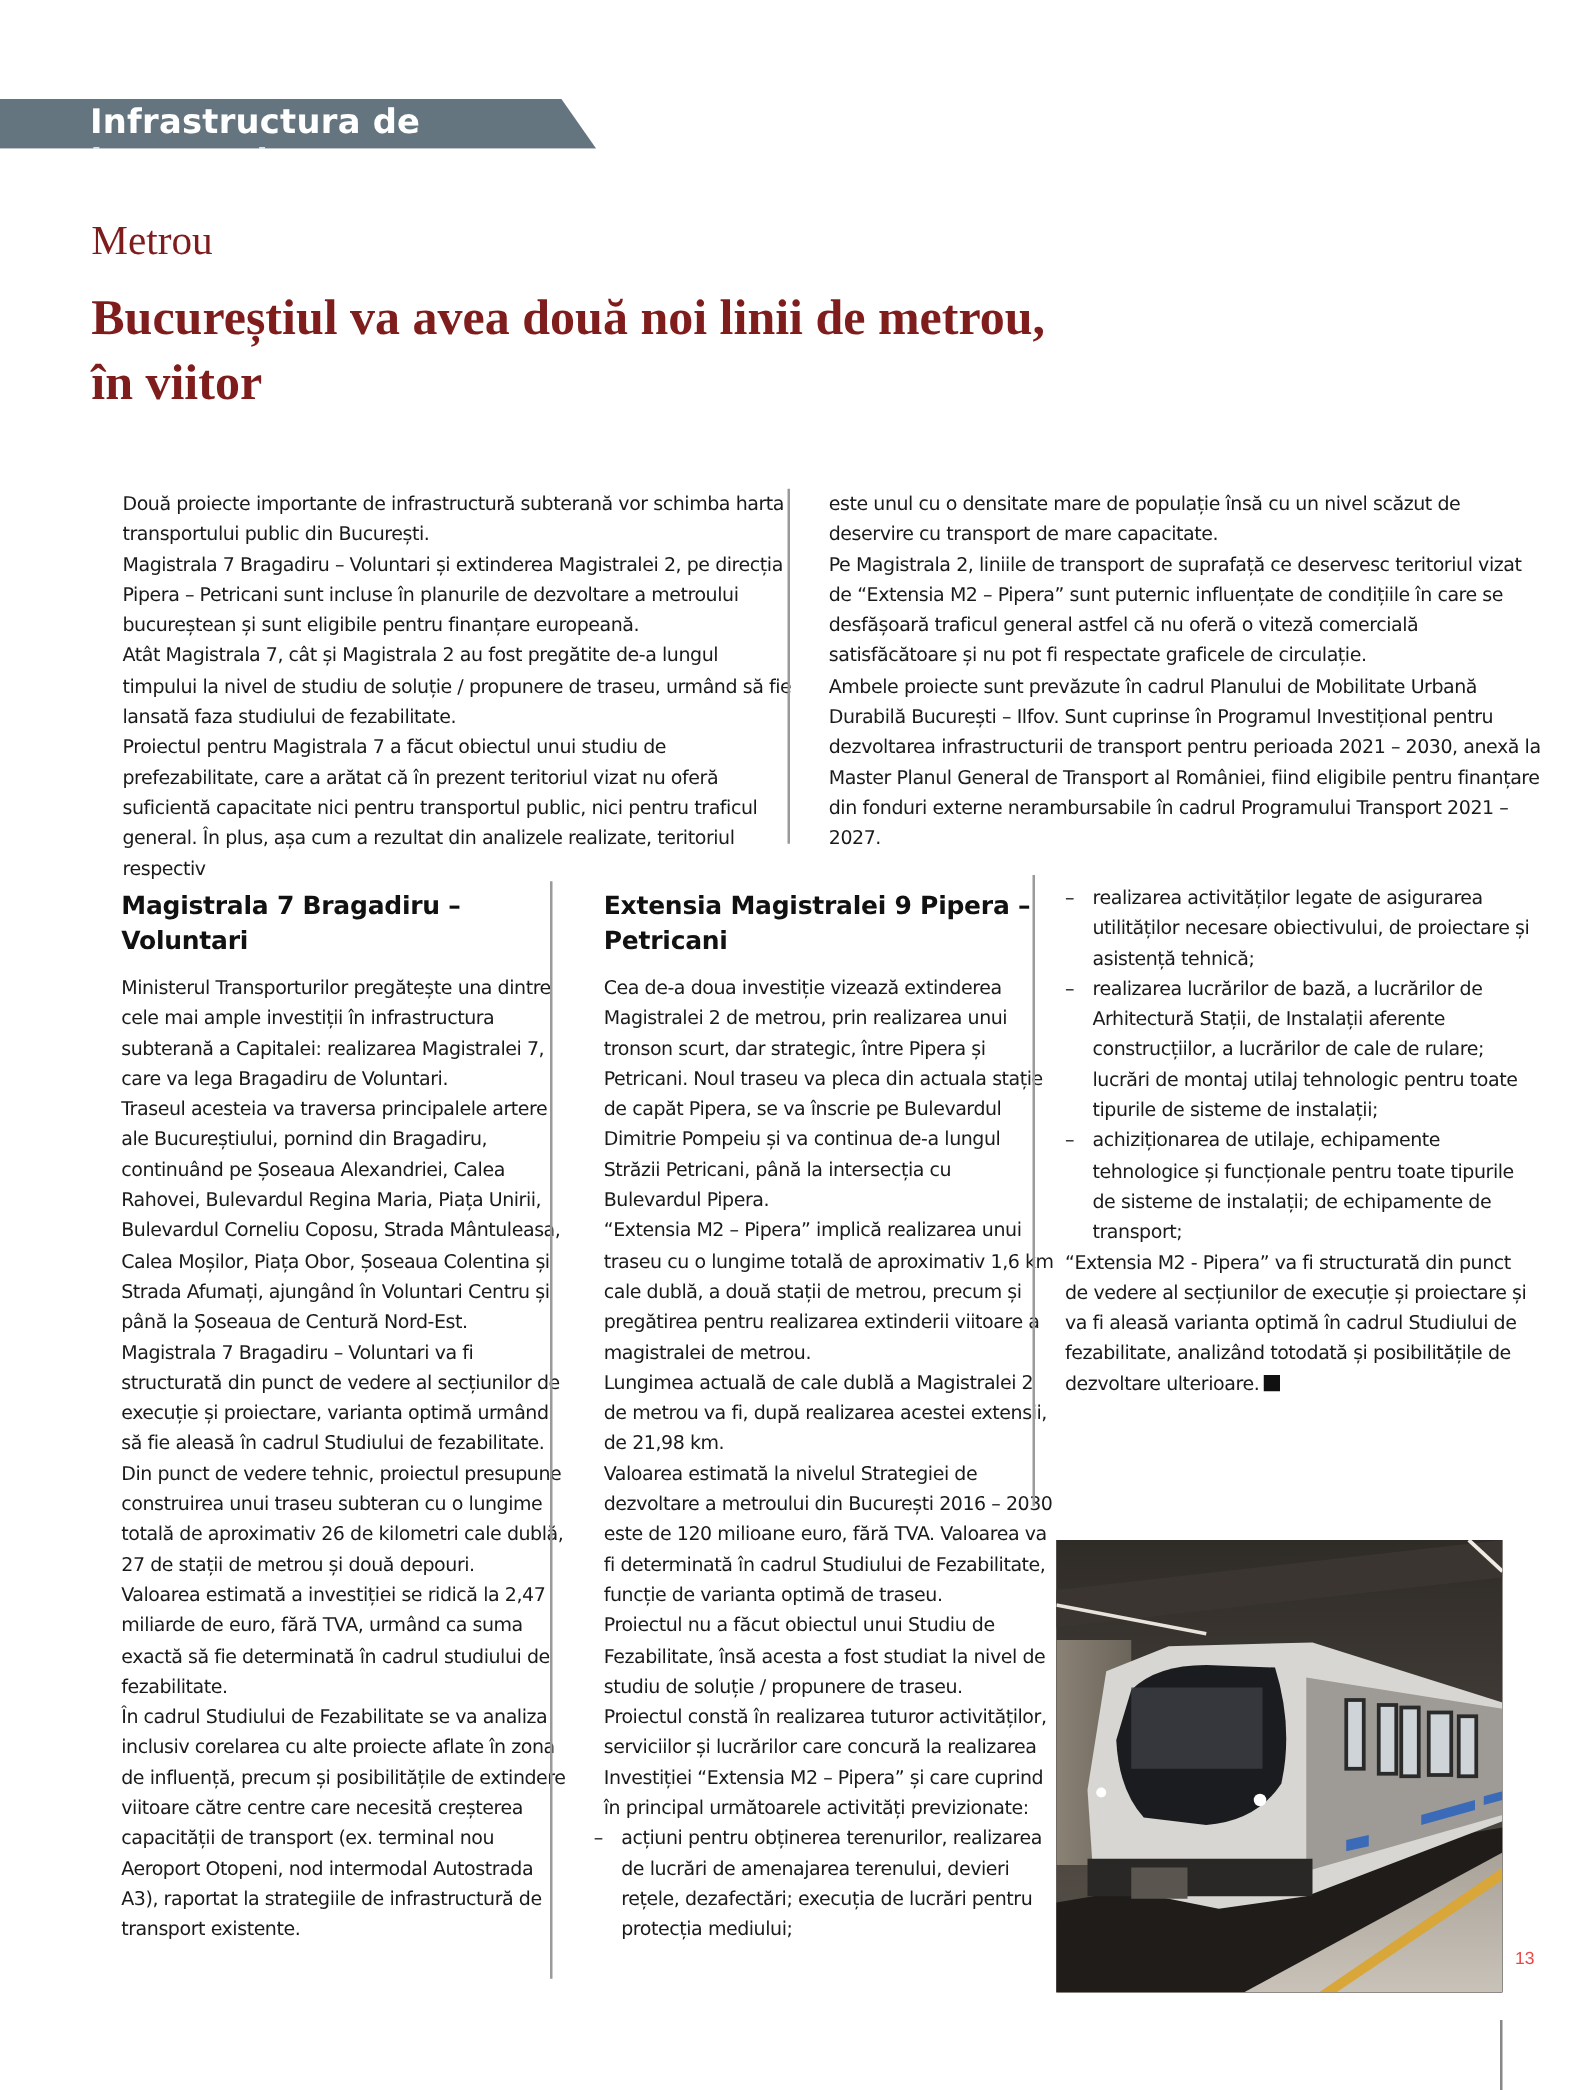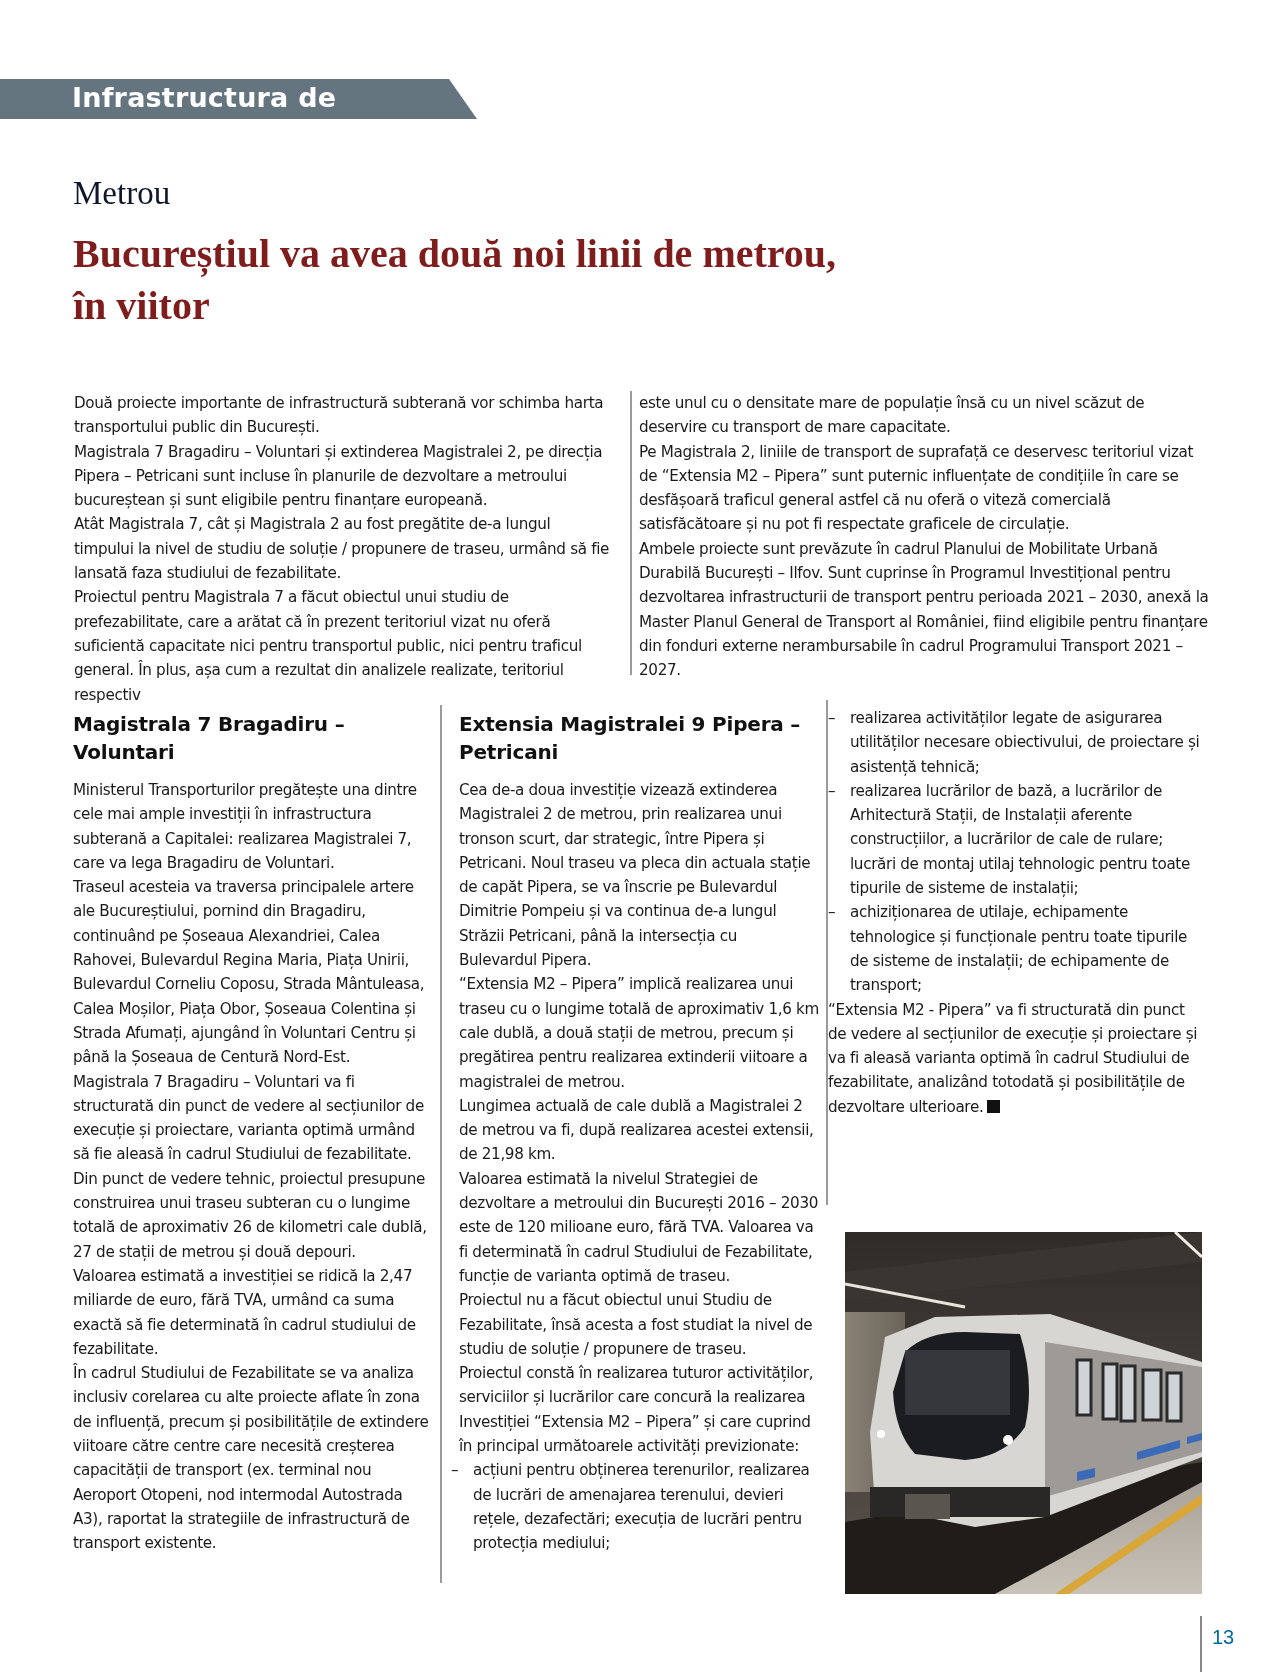--- a/index.html
+++ b/index.html
@@ -12,31 +12,31 @@
     clip-path: polygon(0 0, 449px 0, 477px 40px, 0 40px);
   }
   .section-banner span {
     position: absolute; left: 72px; top: 3px;
     font-family: "DejaVu Sans", sans-serif; font-weight: bold;
     font-size: 27px; color: #ffffff; letter-spacing: 0.2px;
   }
 
   .kicker {
     position: absolute; left: 73px; top: 175px;
-    font-family: "Liberation Serif", serif; font-size: 33px; color: #0f172a;
+    font-family: "Liberation Serif", serif; font-size: 33px; color: #7f1d1d;
   }
   .headline {
     position: absolute; left: 73px; top: 228px; width: 1000px;
     font-family: "Liberation Serif", serif; font-weight: bold;
     font-size: 40px; line-height: 52px; color: #7f1d1d;
   }
 
   .text {
     font-family: "DejaVu Sans", sans-serif; font-size: 15.2px;
-    line-height: 24.3px; color: #1a1a1a; letter-spacing: -0.35px;
+    line-height: 24.3px; color: #1a1a1a; letter-spacing: -0.35px; margin-left: 24px;
   }
   .text p { margin: 0; }
 
   .intro-left  { position: absolute; left: 74px;  top: 391px; width: 540px; }
   .intro-right { position: absolute; left: 639px; top: 391px; width: 570px; }
   .vline { position: absolute; width: 1.5px; background: #9a9a9a; }
 
   .col { position: absolute; }
   .col h2 {
     font-family: "DejaVu Sans", sans-serif; font-weight: bold;
@@ -58,21 +58,21 @@
   .end-mark {
     display: inline-block; width: 13px; height: 13px; background: #111;
     vertical-align: -1px; margin-left: 4px;
   }
 
   .photo {
     position: absolute; left: 845px; top: 1232px; width: 357px; height: 362px;
     overflow: hidden; background: #3a3530;
   }
   .page-num-rule { position: absolute; left: 1200px; top: 1616px; width: 2px; height: 56px; background: #888; }
-  .page-num { position: absolute; left: 1212px; top: 1626px; font-family: "Liberation Sans", sans-serif; font-size: 20px; color: #0369a1; }
+  .page-num { position: absolute; left: 1212px; top: 1558px; font-family: "Liberation Sans", sans-serif; font-size: 14px; color: #ef4444; }
 </style>
 </head>
 <body>
 
 <div class="section-banner">
   <span>Infrastructura de transport</span>
 </div>
 
 <div class="kicker">Metrou</div>
 <h1 class="headline">

